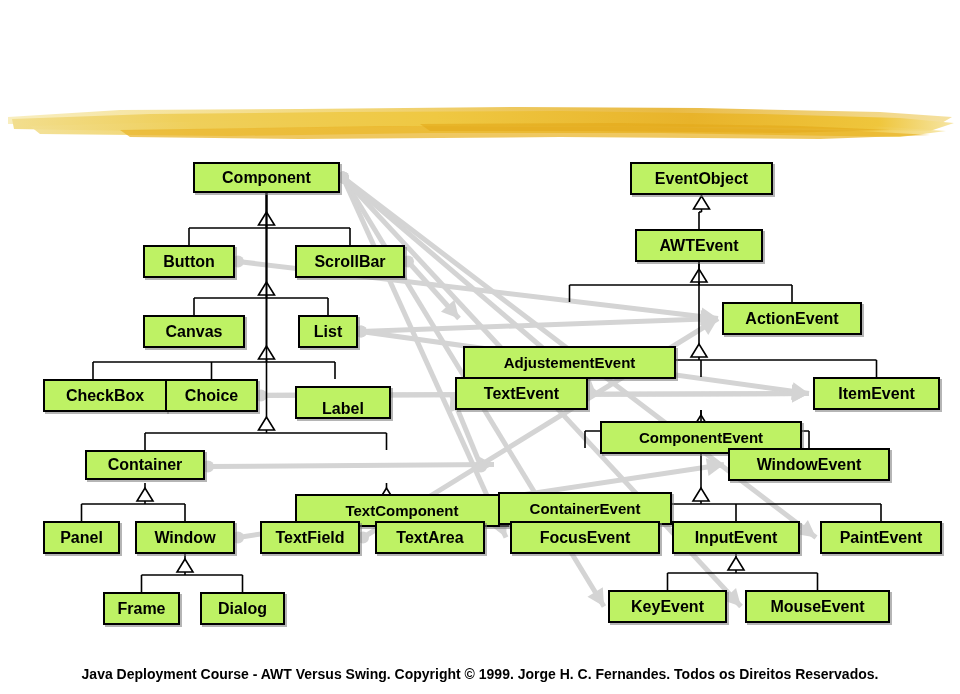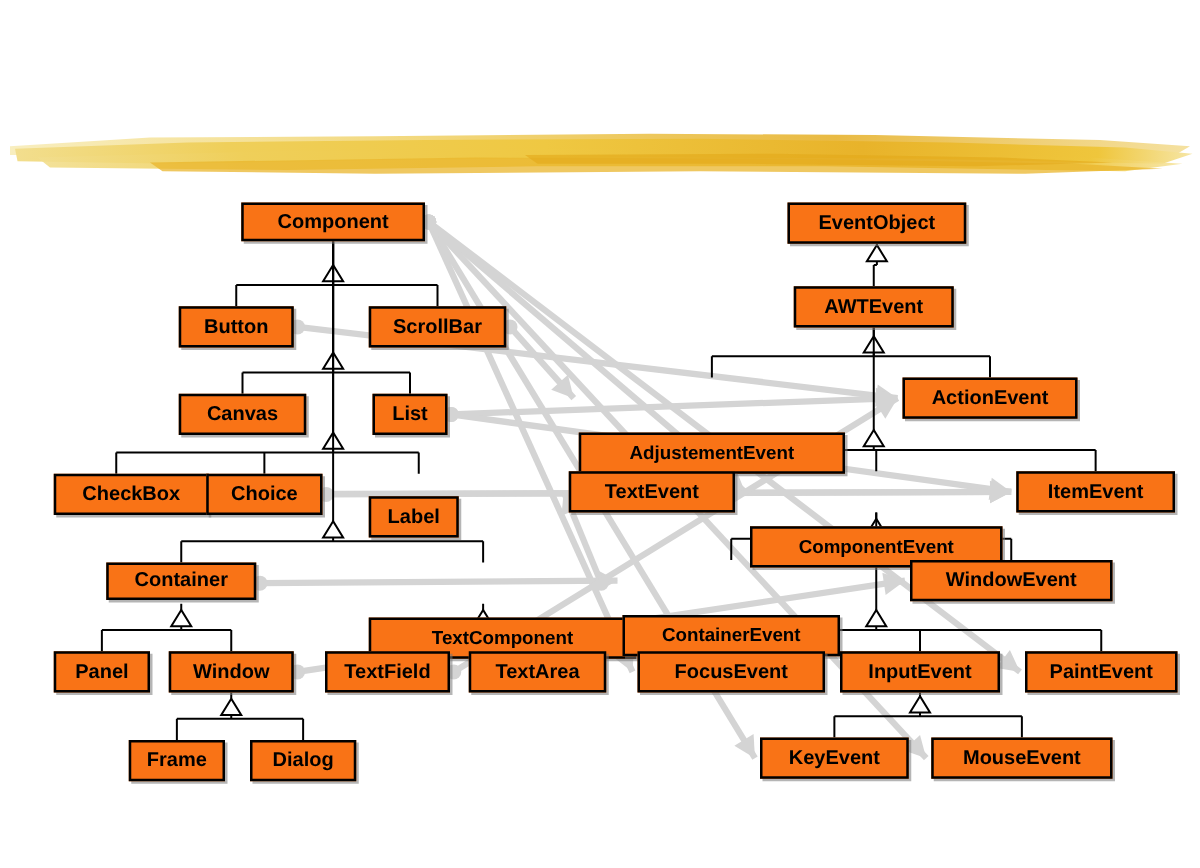--- a/index.html
+++ b/index.html
@@ -56,21 +56,21 @@
     top: 0;
     width: 960px;
     height: 694px;
     pointer-events: none;
   }
 
   
   .node {
     position: absolute;
     box-sizing: border-box;
-    background: #f97316;
+    background: #bef264;
     border: 2px solid #000000;
     box-shadow: 2px 2px 0 rgba(120,120,120,0.55);
     display: flex;
     align-items: center;
     justify-content: center;
     color: #000000;
     font-family: "Liberation Sans", sans-serif;
     font-weight: bold;
     font-size: 16px;
     line-height: 1;
@@ -270,21 +270,21 @@
       </div>
       <div class="node" style="left: 298px; top: 315px; width: 60px; height: 33px;">
         <span>List</span>
       </div>
       <div class="node" style="left: 31px; top: 379px; width: 124px; height: 33px; margin-left: 12px;">
         <span>CheckBox</span>
       </div>
       <div class="node" style="left: 165px; top: 379px; width: 93px; height: 33px;">
         <span>Choice</span>
       </div>
-      <div class="node" style="left: 295px; top: 397px; width: 72px; height: 33px;">
+      <div class="node" style="left: 295px; top: 386px; width: 96px; height: 33px; align-items: flex-end;">
         <span>Label</span>
       </div>
       <div class="node" style="left: 85px; top: 450px; width: 120px; height: 30px;">
         <span>Container</span>
       </div>
       <div class="node small" style="left: 295px; top: 450px; width: 214px; height: 33px;">
         <span>TextComponent</span>
       </div>
       <div class="node" style="left: 43px; top: 521px; width: 77px; height: 33px;">
         <span>Panel</span>
@@ -341,14 +341,15 @@
         <span>PaintEvent</span>
       </div>
       <div class="node" style="left: 608px; top: 590px; width: 119px; height: 33px;">
         <span>KeyEvent</span>
       </div>
       <div class="node" style="left: 745px; top: 590px; width: 145px; height: 33px;">
         <span>MouseEvent</span>
       </div>
     </div>
 
+  <div id="footer">Java Deployment Course - AWT Versus Swing. Copyright © 1999. Jorge H. C. Fernandes. Todos os Direitos Reservados.</div>
 
 </div>
 
 </body></html>

